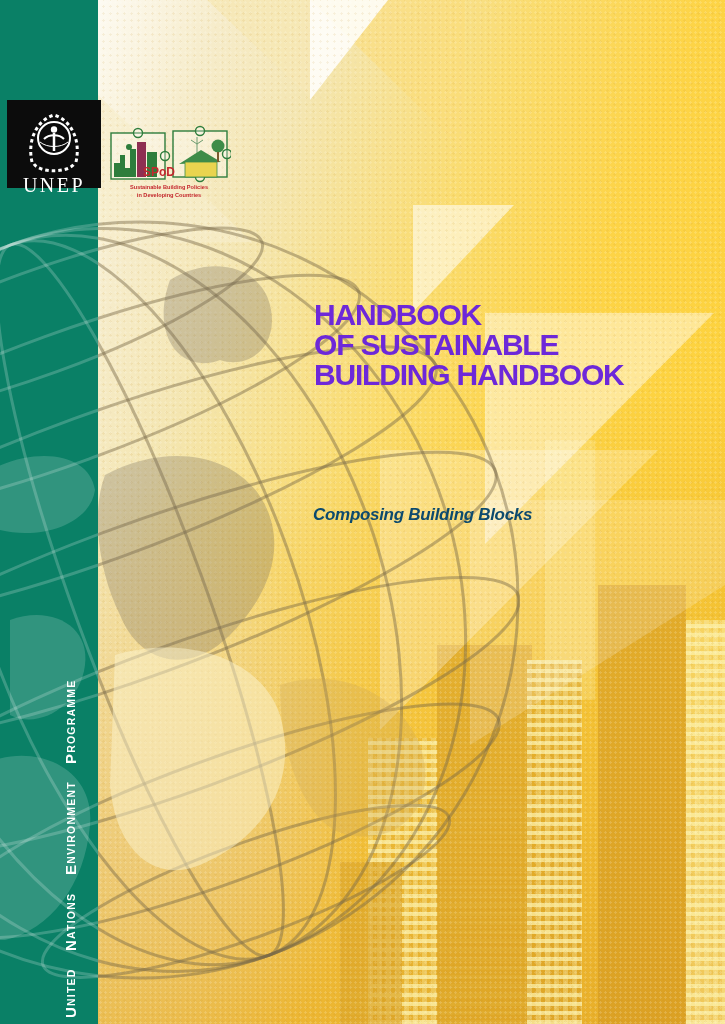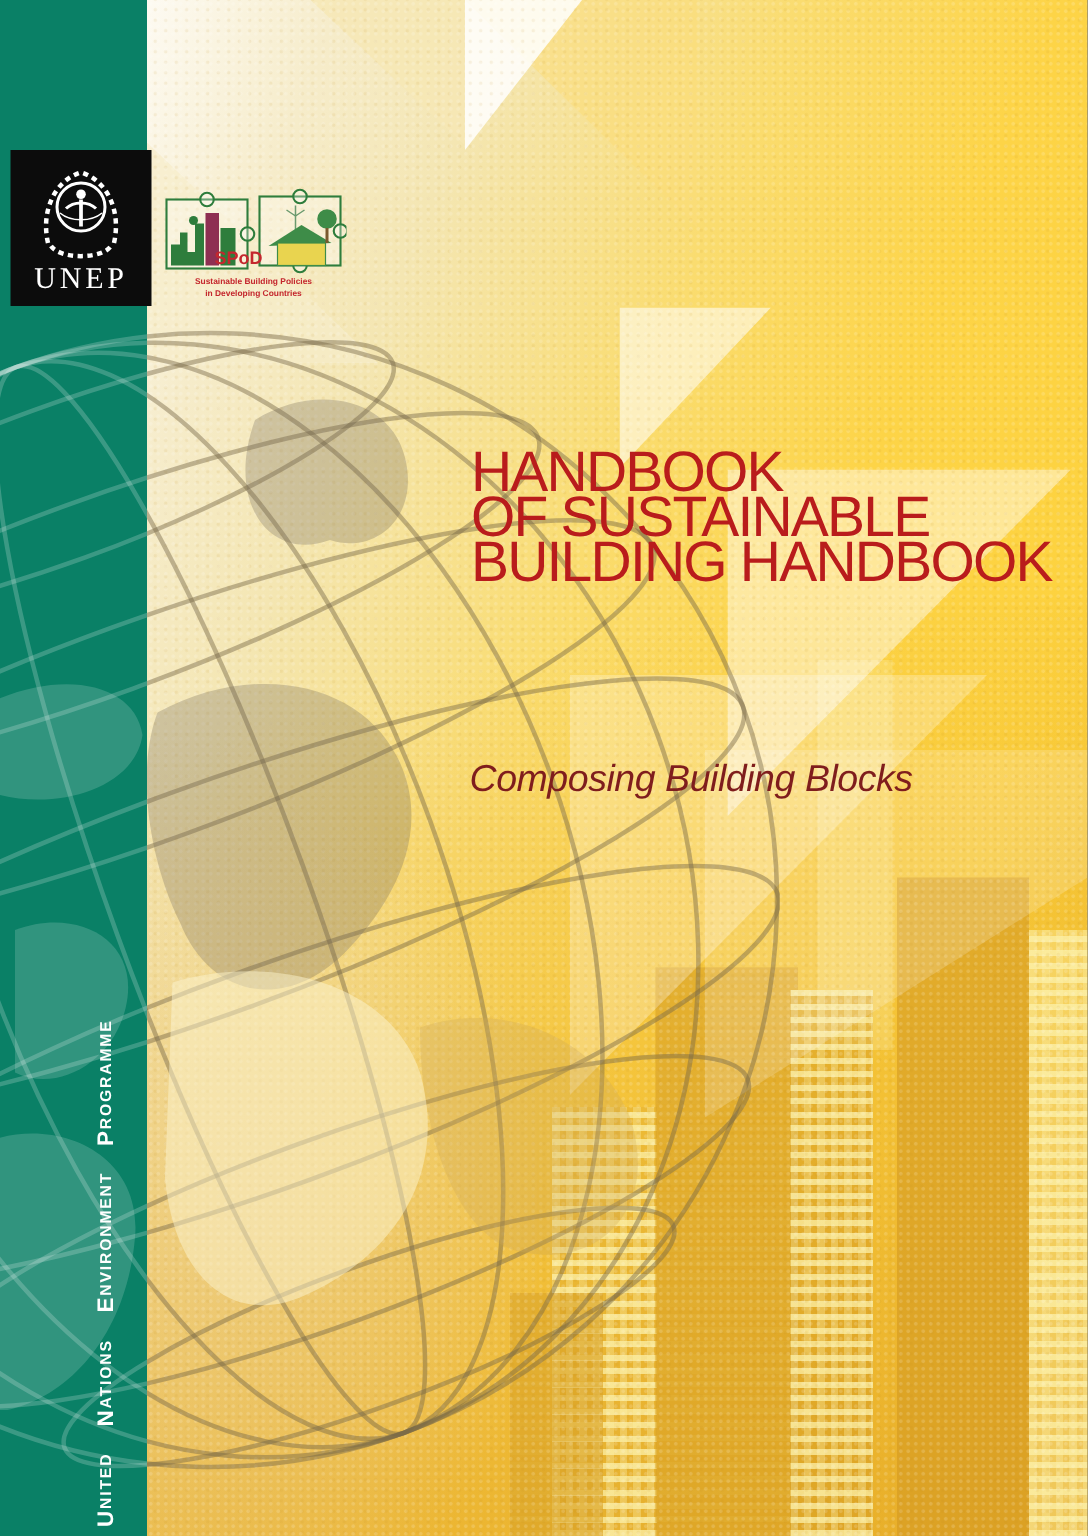--- a/index.html
+++ b/index.html
@@ -74,32 +74,32 @@
     writing-mode:vertical-rl; transform:rotate(180deg);
     color:#ffffff; font-weight:bold; letter-spacing:1.2px;
     white-space:nowrap; text-align:start;
   }
   .v-word { padding-inline-start:12px; }
   .v-word:first-child { padding-inline-start:0; }
   .v-init { font-size:15px; }
   .v-rest { font-size:10.5px; }
 
   
-  .unep-box { left:7px; top:100px; width:94px; height:104px; background:#0c0c0c; }
+  .unep-box { left:7px; top:100px; width:94px; height:88px; background:#0c0c0c; }
   .spod-box { left:107px; top:116px; width:124px; height:86px;text-align:right; }
 
   
   .title {
     left:314px; top:300px; width:390px;
-    color:#b91c1c; font-size:38px; font-weight:normal;
+    color:#6d28d9; font-size:30px; font-weight:bold;
     line-height:30px; letter-spacing:-1.2px; margin:0;
   }
   .subtitle {
     left:313px; top:505px; width:320px;
-    color:#7f1d1d; font-size:25px; font-weight:normal; font-style:italic;
+    color:#0c4a6e; font-size:17px; font-weight:bold; font-style:italic;
     letter-spacing:-0.3px;
   }
 </style>
 </head>
 <body>
 
 <div class="page">
 
   <div class="abs bg-base"></div>
   <div class="tri pale-1"></div>

